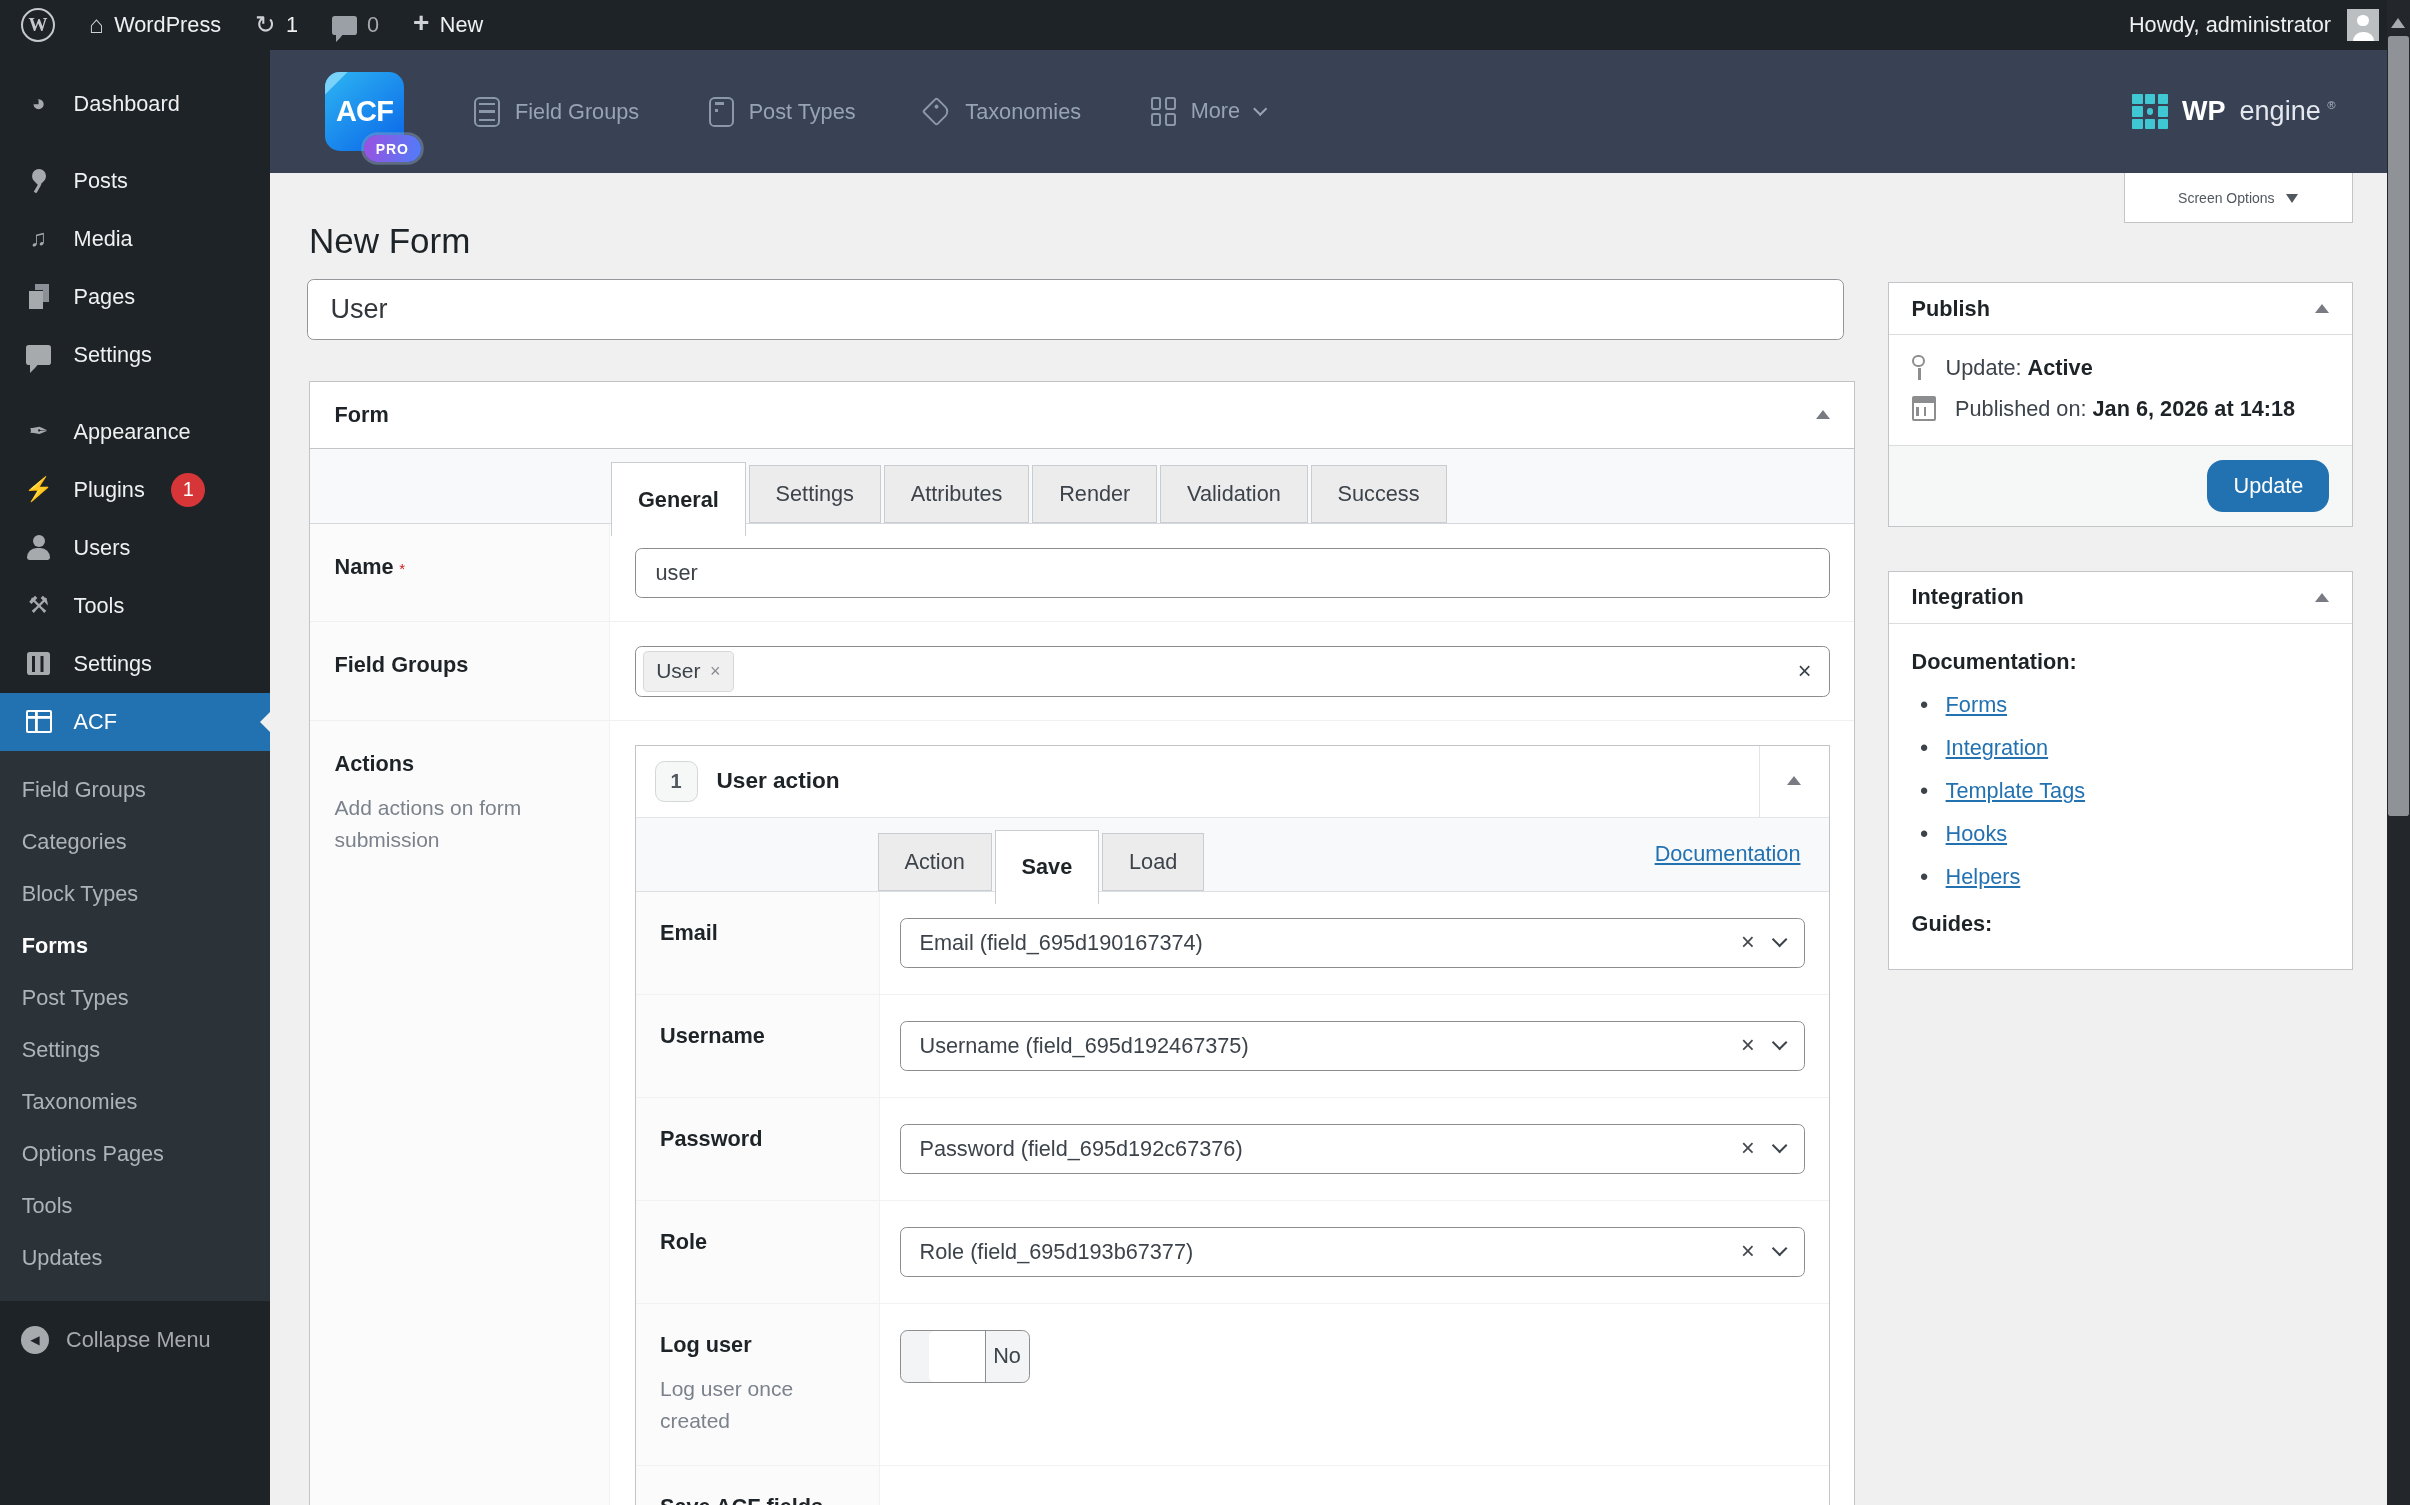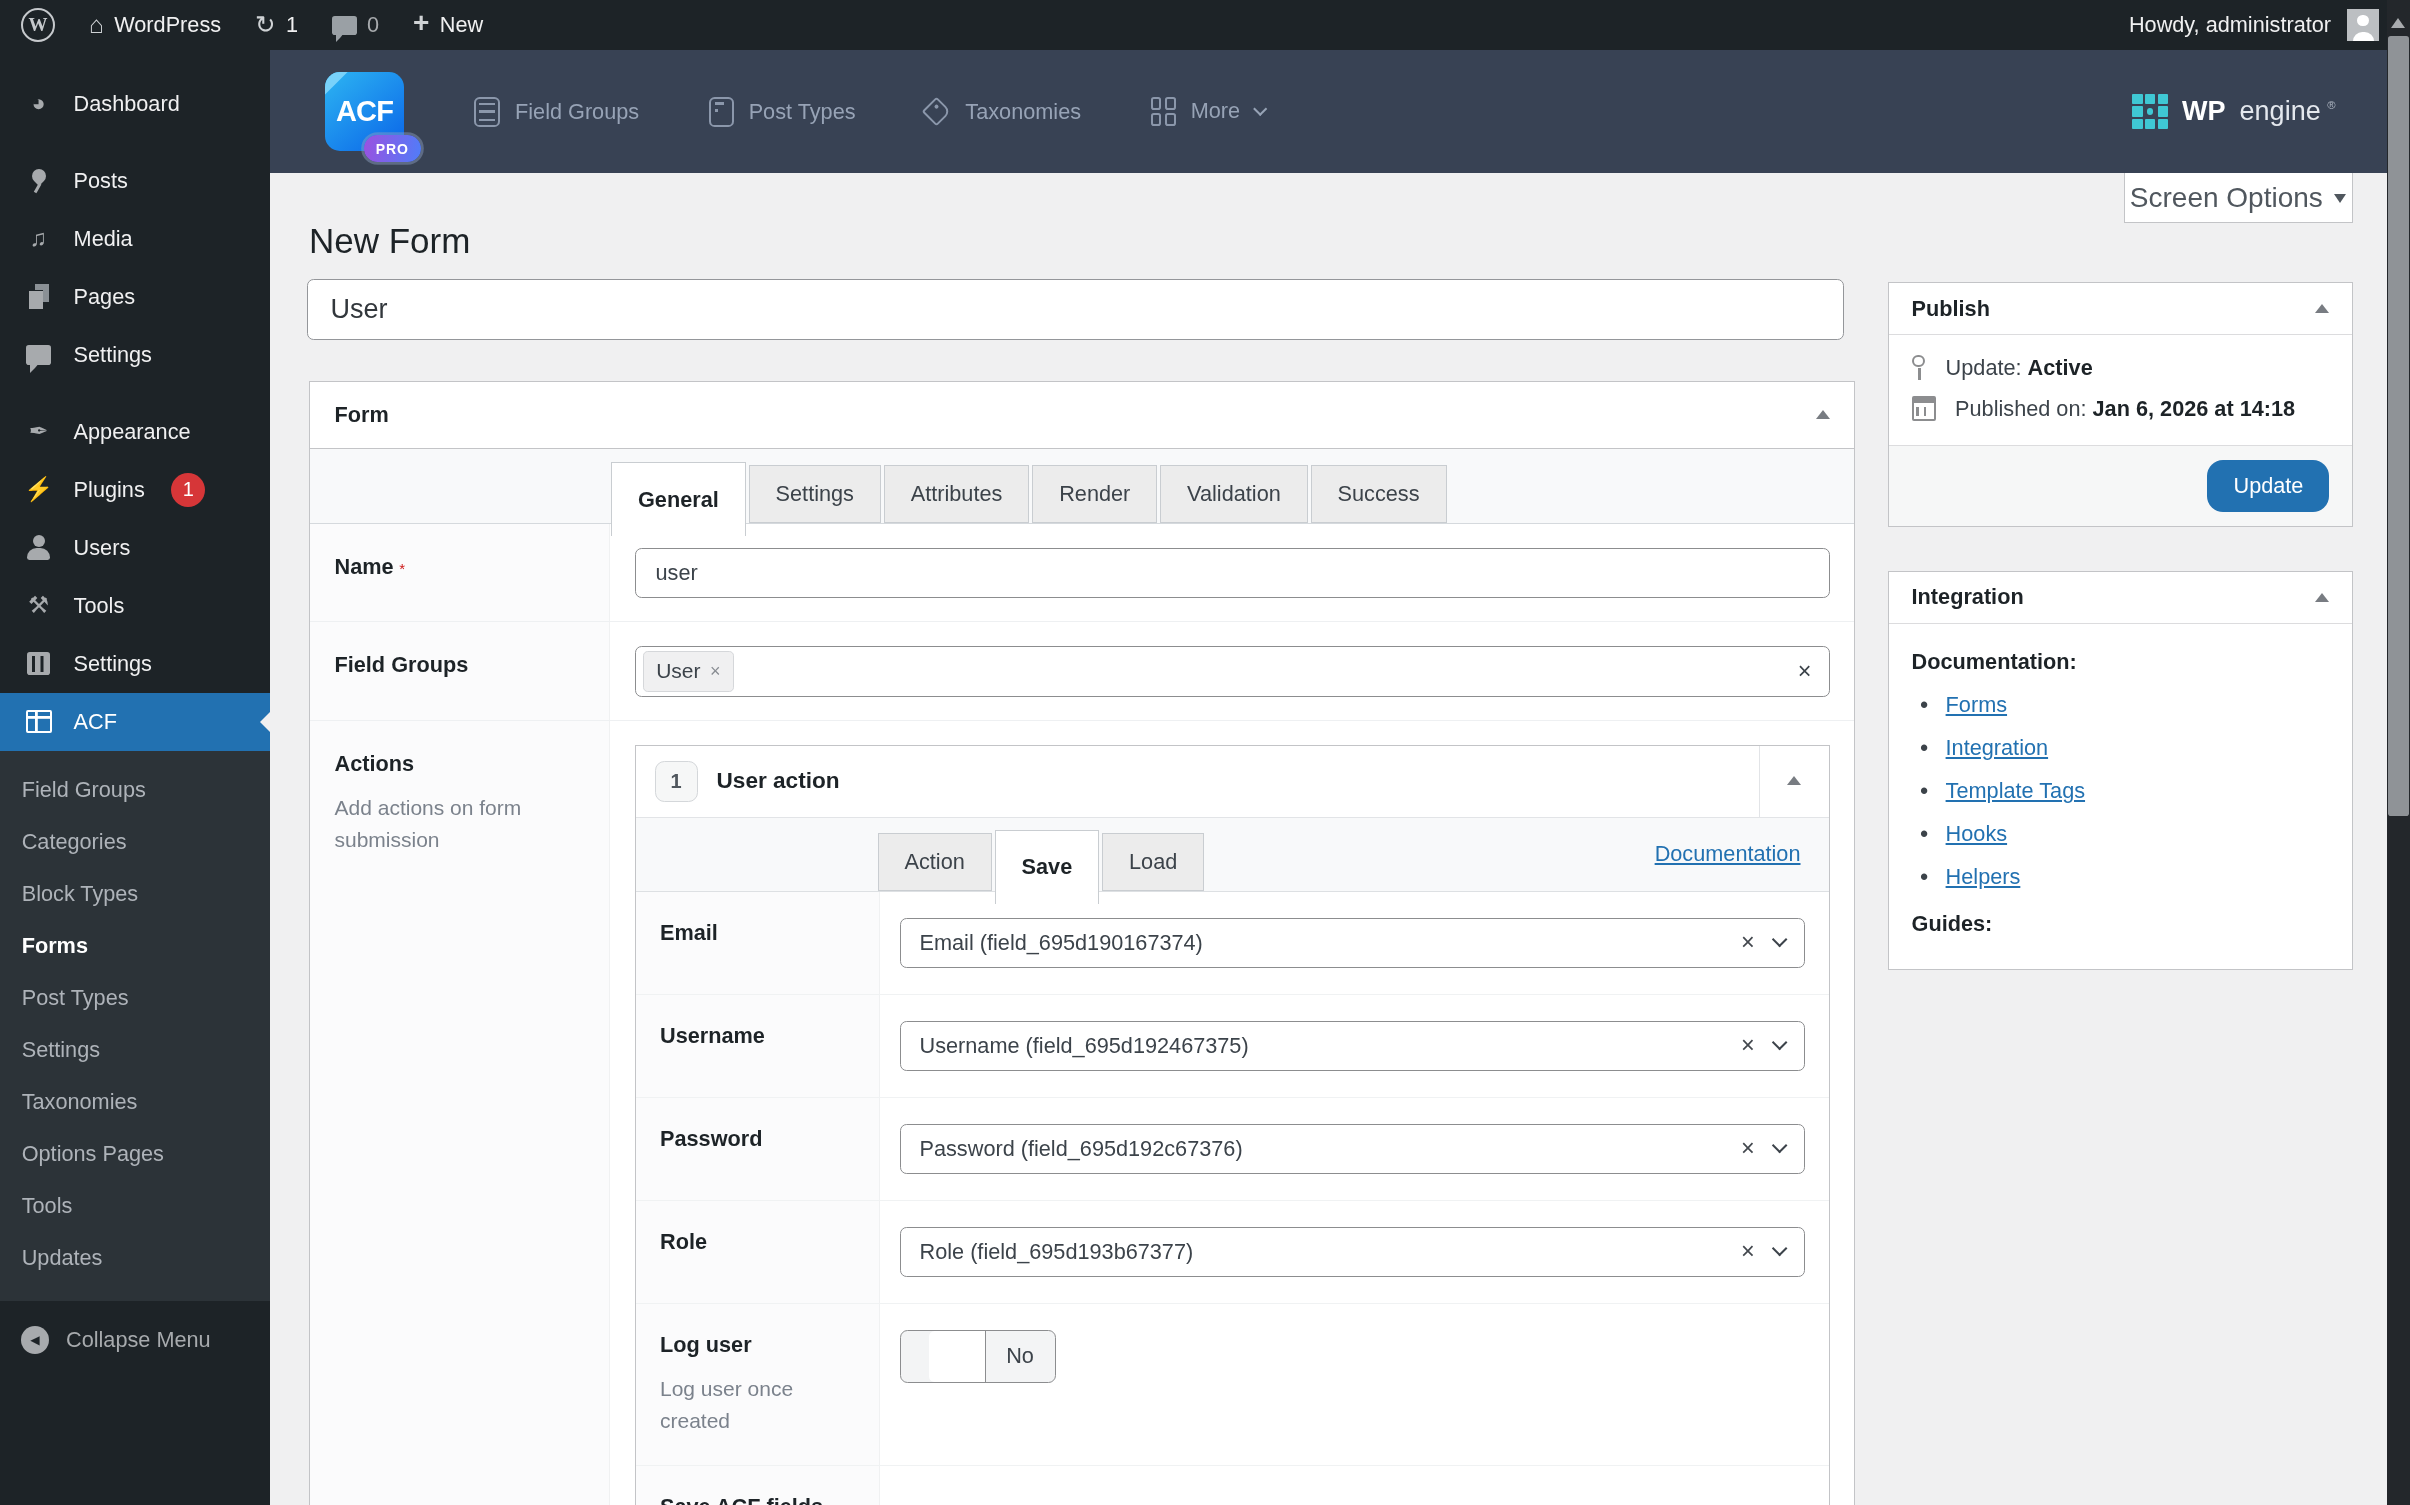--- a/index.html
+++ b/index.html
@@ -72,21 +72,21 @@
   .wpe-grid{display:grid;grid-template-columns:repeat(3,10.4px);grid-template-rows:repeat(3,10.4px);gap:2.4px;}
   .wpe-grid span{background:#3fc8d4;border-radius:0.9px;}
   .wpe-grid span.dot{background:transparent;position:relative;}
   .wpe-grid span.dot::after{content:"";position:absolute;left:1.9px;top:1.9px;width:6.6px;height:6.6px;border-radius:50%;background:#3fc8d4;}
   .wpe b{font-weight:700;}
   .wpe .engine{font-weight:300;color:#e4e8ee;}
   .wpe .reg{font-size:11.3px;color:#aeb6c2;align-self:flex-start;margin:5.6px 0 0 -7.5px;}
 
   
   .content{position:absolute;left:270px;top:173px;right:24.5px;bottom:0;background:#f0f0f1;overflow:hidden;}
-  .screen-options{position:absolute;top:0;right:34px;width:229px;height:50px;background:#fff;border:0.9px solid #c3c4c7;border-top:none;display:flex;align-items:center;justify-content:center;gap:11.3px;font-size:28px;color:#50575e;cursor:pointer;}
+  .screen-options{position:absolute;top:0;right:34px;width:229px;height:50px;background:#fff;border:0.9px solid #c3c4c7;border-top:none;display:flex;align-items:center;justify-content:center;gap:11.3px;font-size:14px;color:#50575e;cursor:pointer;}
   .so-caret{width:0;height:0;border:6.6px solid transparent;border-top:9.4px solid #50575e;margin-top:8.5px;}
   .page-title{position:absolute;left:31px;top:40px;font-size:35px;font-weight:400;color:#1d2327;margin:8px;}
   .title-input{position:absolute;left:37px;top:106px;width:1537px;height:61px;background:#fff;border:1.4px solid #94969a;border-radius:6.6px;padding:0 22.6px;font-size:27px;color:#32373c;font-family:inherit;}
 
   .form-panel{position:absolute;left:39px;top:208px;width:1546px;height:1412px;background:#fff;border:0.9px solid #c3c4c7;}
   .pb-header{height:67px;display:flex;align-items:center;padding:0 24.5px;border-bottom:0.9px solid #c3c4c7;}
   .pb-title{font-weight:600;font-size:21.7px;color:#1d2327;}
   .tgl-up{width:0;height:0;border:7.5px solid transparent;border-bottom:9.4px solid #787c82;margin-top:-7.5px;cursor:pointer;}
   .pb-toggle{margin-left:auto;}
 
@@ -115,21 +115,21 @@
   .ab-tabstrip{height:74px;background:#f8f9fa;border-bottom:0.9px solid #dde0e3;display:flex;align-items:flex-end;padding-left:242px;position:relative;}
   .doc-link{position:absolute;right:28px;top:50%;transform:translateY(-50%);color:#2271b1;text-decoration:underline;font-size:21.7px;cursor:pointer;}
   .arow{display:grid;grid-template-columns:244px 1fr;}
   .arow + .arow{border-top:0.9px solid #f0f2f3;}
   .alabel{background:#fbfbfc;border-right:0.9px solid #f0f1f2;padding:28px 24.5px;}
   .afield{padding:26px 23.5px 26px 20px;}
   .selectbox{height:50px;border:1.4px solid #8c8d8f;border-radius:6.6px;display:flex;align-items:center;justify-content:space-between;padding:0 19px;font-size:21.7px;color:#3c434a;background:#fff;cursor:pointer;}
   .sel-icons{display:flex;align-items:center;gap:19px;}
   .sel-x{font-size:23.5px;color:#43484e;cursor:pointer;}
   .sel-chev{width:11.3px;height:11.3px;border-right:2.8px solid #3c434a;border-bottom:2.8px solid #3c434a;transform:rotate(45deg);margin-top:-5.6px;display:inline-block;}
-  .toggle{width:156px;height:53px;border:1.4px solid #8c8d8f;border-radius:7.5px;display:flex;overflow:hidden;background:#f3f4f5;cursor:pointer;padding-left:28px;}
+  .toggle{width:130px;height:53px;border:1.4px solid #8c8d8f;border-radius:7.5px;display:flex;overflow:hidden;background:#f3f4f5;cursor:pointer;padding-left:28px;}
   .knob{width:57px;background:#fff;border-right:1.4px solid #8c8d8f;border-radius:5.6px 0 0 5.6px;}
   .toggle-label{flex:1;display:flex;align-items:center;justify-content:center;font-size:21.7px;color:#3c434a;}
   .partial-row{min-height:132px;}
 
   
   .right-col{position:absolute;left:1618px;top:109px;width:465px;}
   .postbox{background:#fff;border:0.9px solid #c3c4c7;}
   .pb2-header{height:52px;display:flex;align-items:center;padding:0 22.6px;border-bottom:0.9px solid #dcdcde;}
   .pb2-title{font-size:21.7px;font-weight:600;color:#1d2327;}
   .pub-body{padding:5.6px 22.6px 9.4px;}

